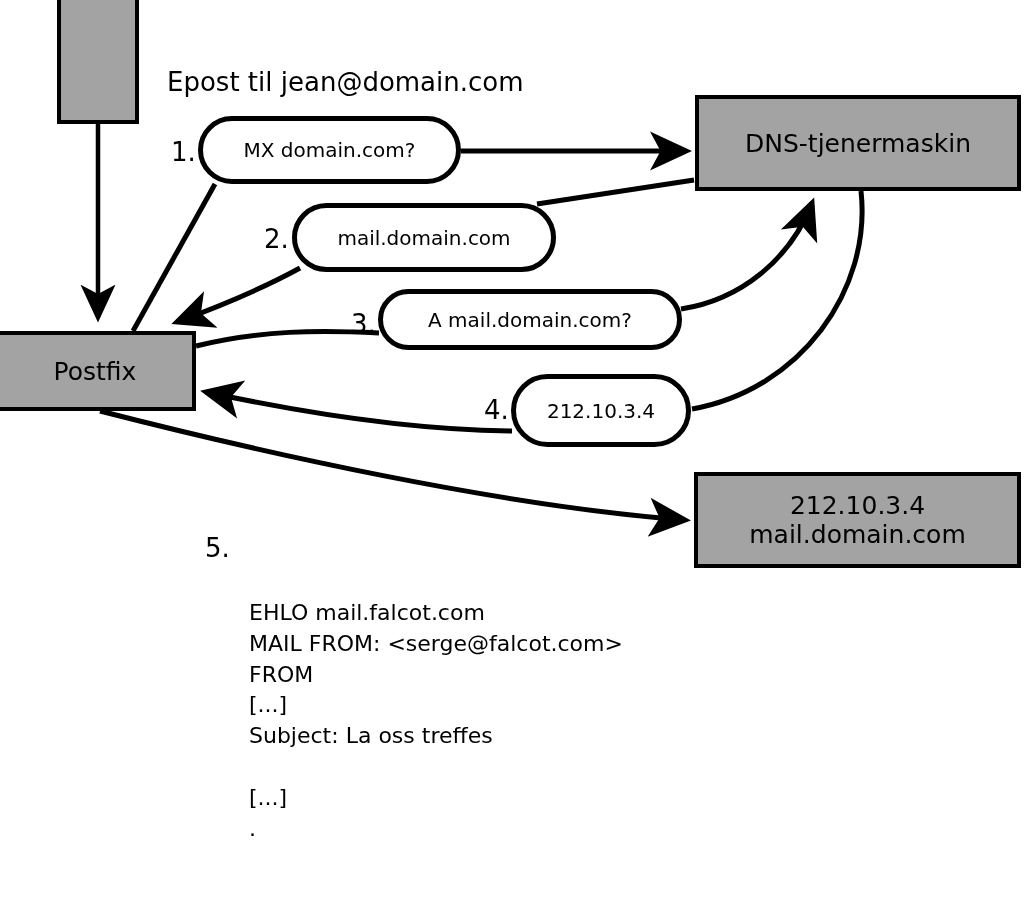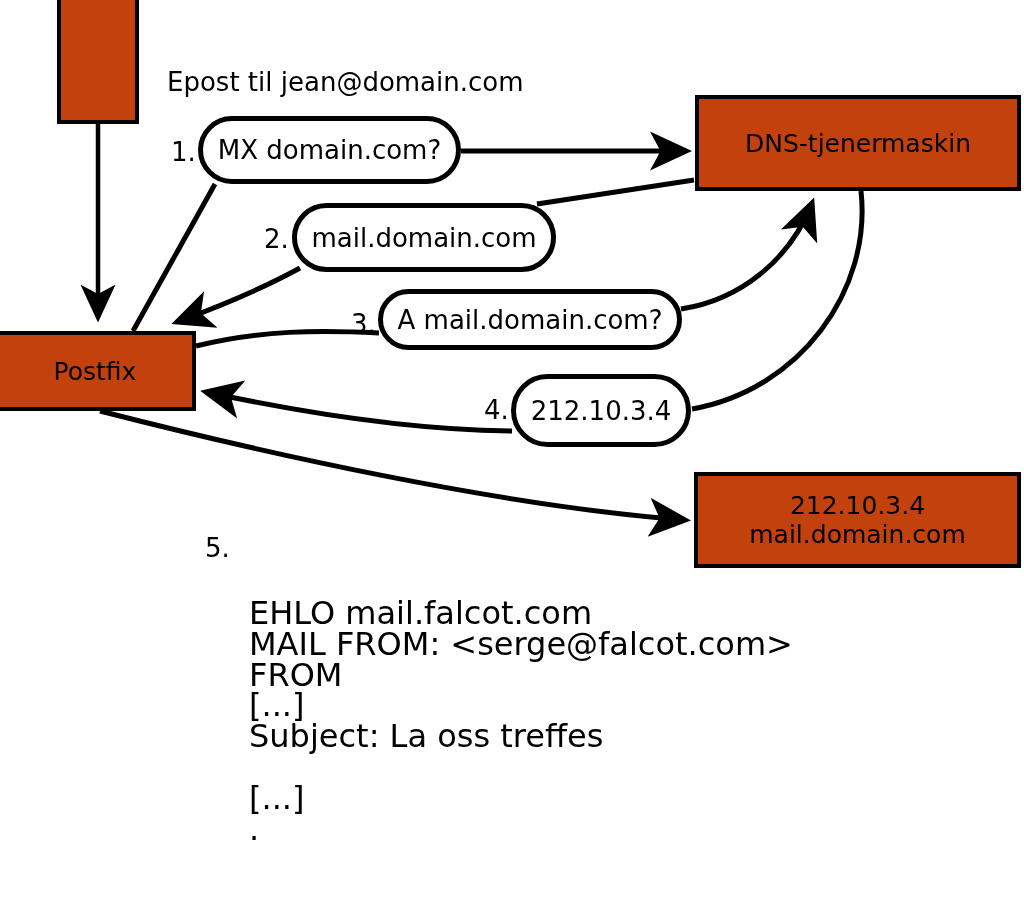--- a/index.html
+++ b/index.html
@@ -25,57 +25,57 @@
     left: 0;
     top: 0;
     width: 1024px;
     height: 919px;
     pointer-events: none;
   }
   .node-box {
     position: absolute;
     box-sizing: border-box;
     border: 4px solid #000;
-    background: #c2410c;
+    background: #a3a3a3;
     display: flex;
     align-items: center;
     justify-content: center;
     flex-direction: column;
     text-align: center;
     font-size: 25px;
     line-height: 1.16;
   }
   .pill {
     position: absolute;
     box-sizing: border-box;
     border: 5px solid #000;
     background: #fff;
     display: flex;
     align-items: center;
     justify-content: center;
-    font-size: 26px;
+    font-size: 20px;
     white-space: nowrap;
   }
   .steplabel {
     position: absolute;
     font-size: 26px;
     line-height: 1;
     white-space: nowrap;
   }
   .plain-text {
     position: absolute;
     font-size: 26px;
     white-space: nowrap;
     line-height: 1;
   }
   #smtp-block {
     position: absolute;
     left: 249px;
     top: 598px;
-    font-size: 32px;
+    font-size: 22px;
     line-height: 30.8px;
     white-space: pre;
   }
   #smtp-block div {
     height: 30.8px;
   }
 </style>
 </head>
 <body>
 

